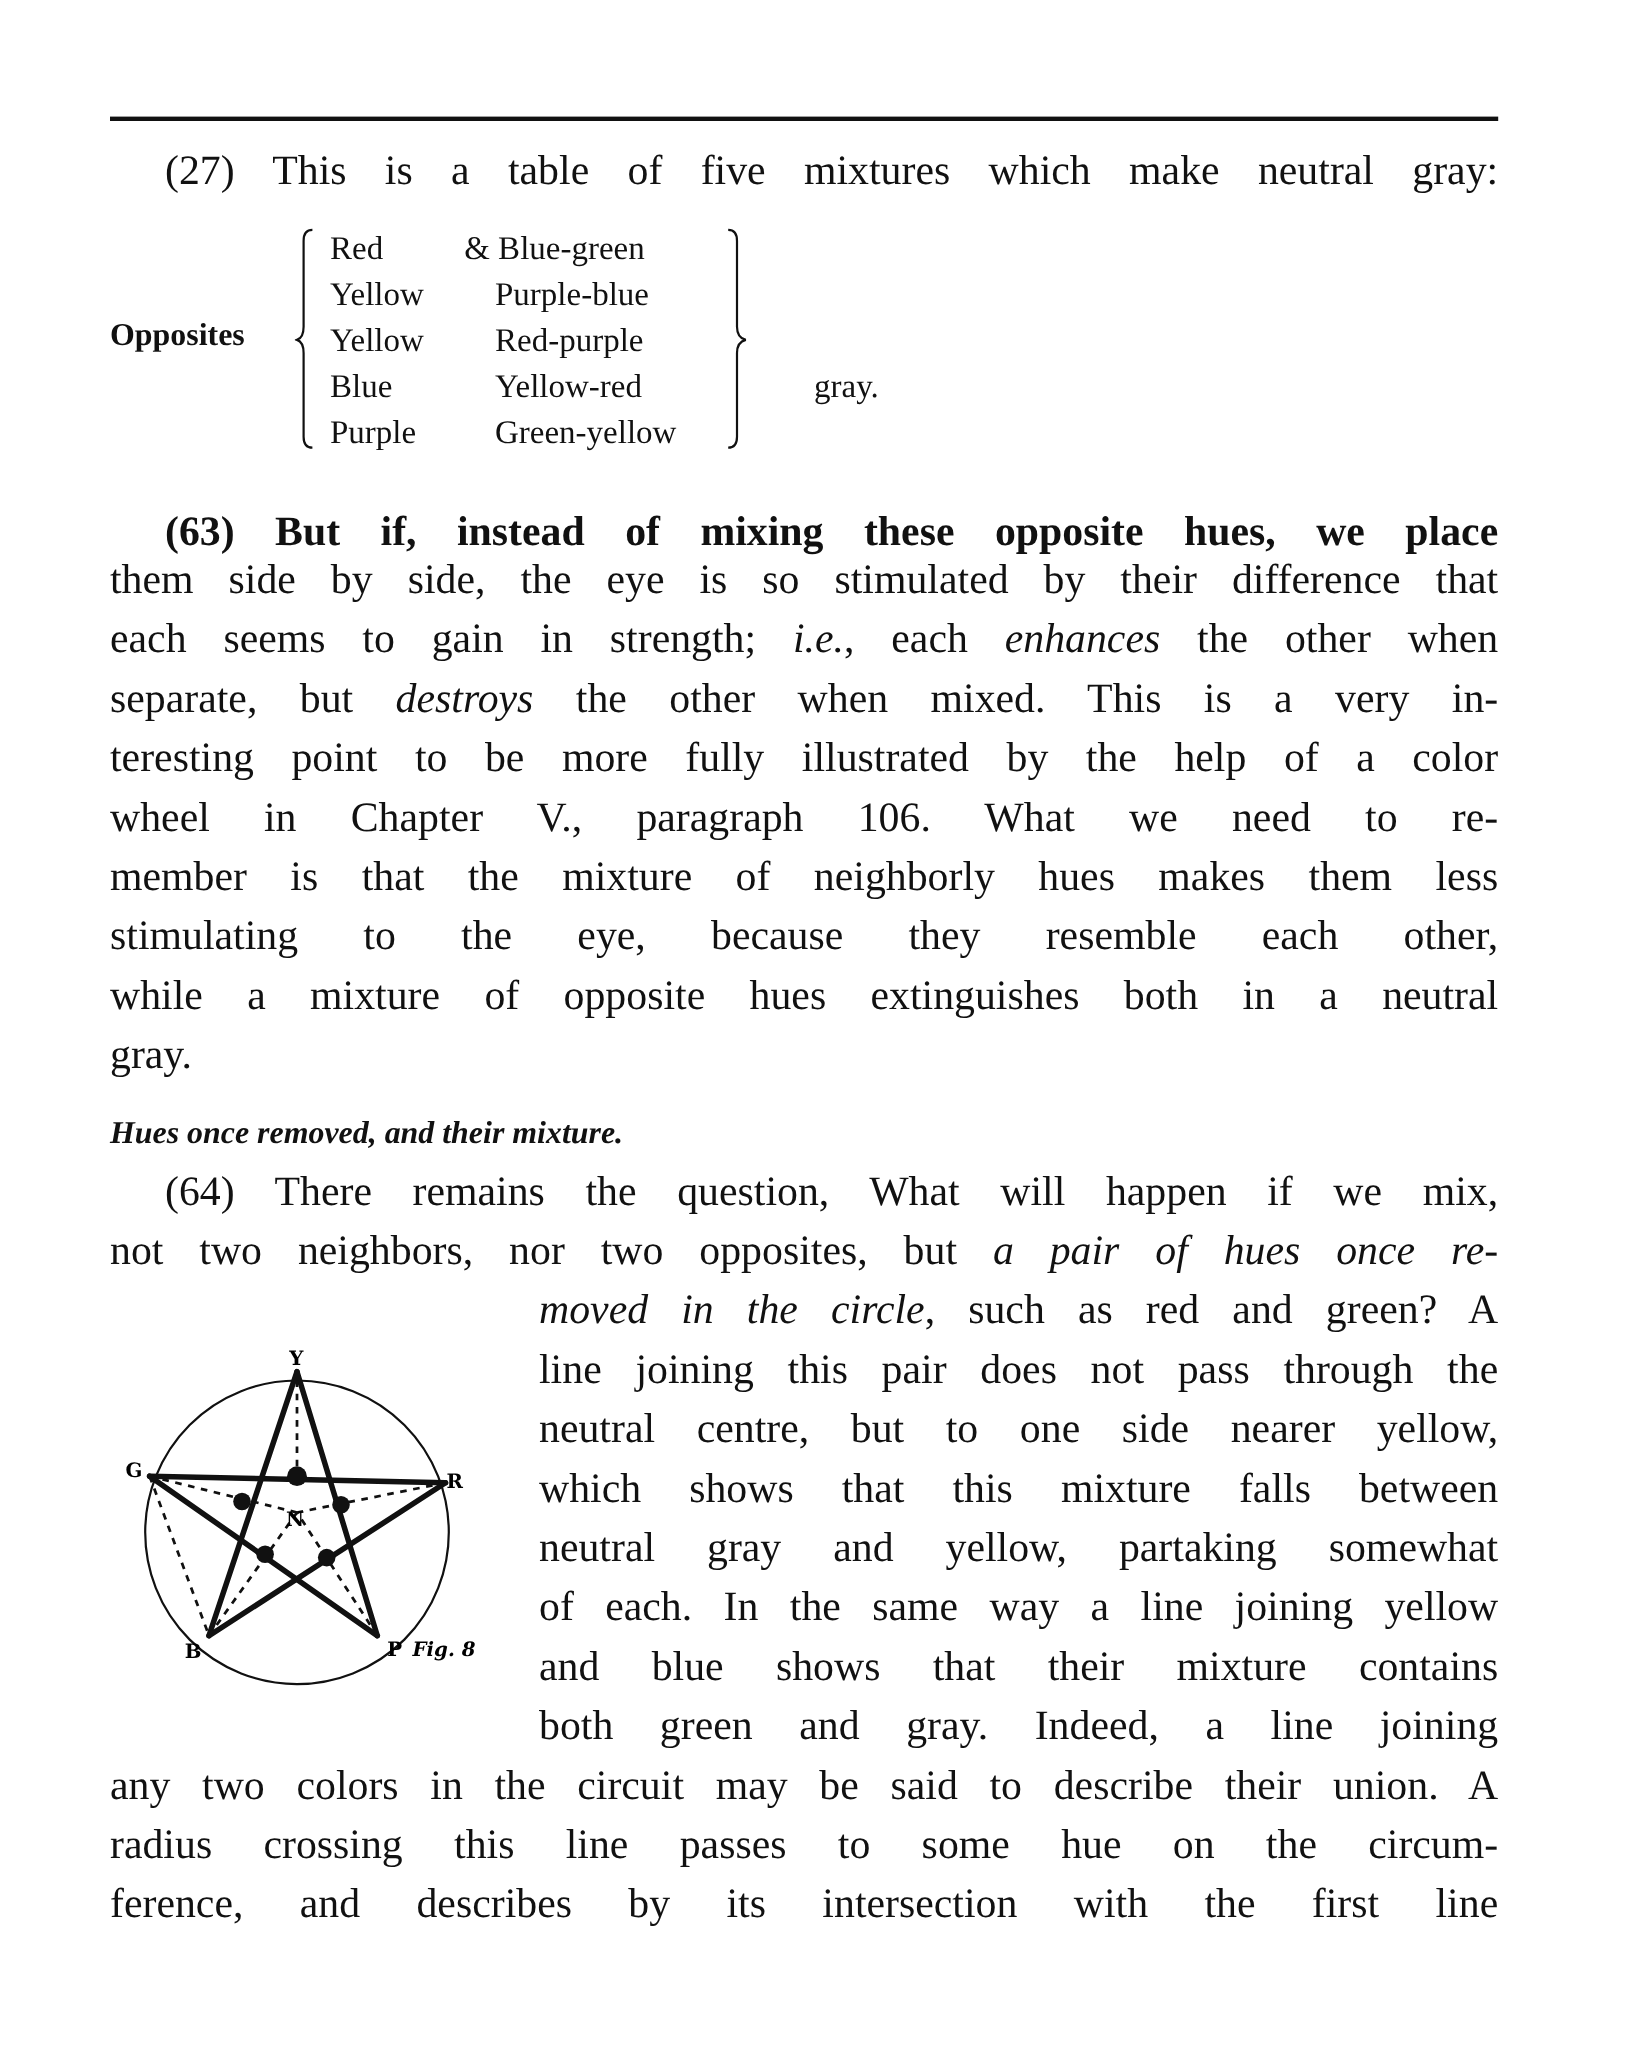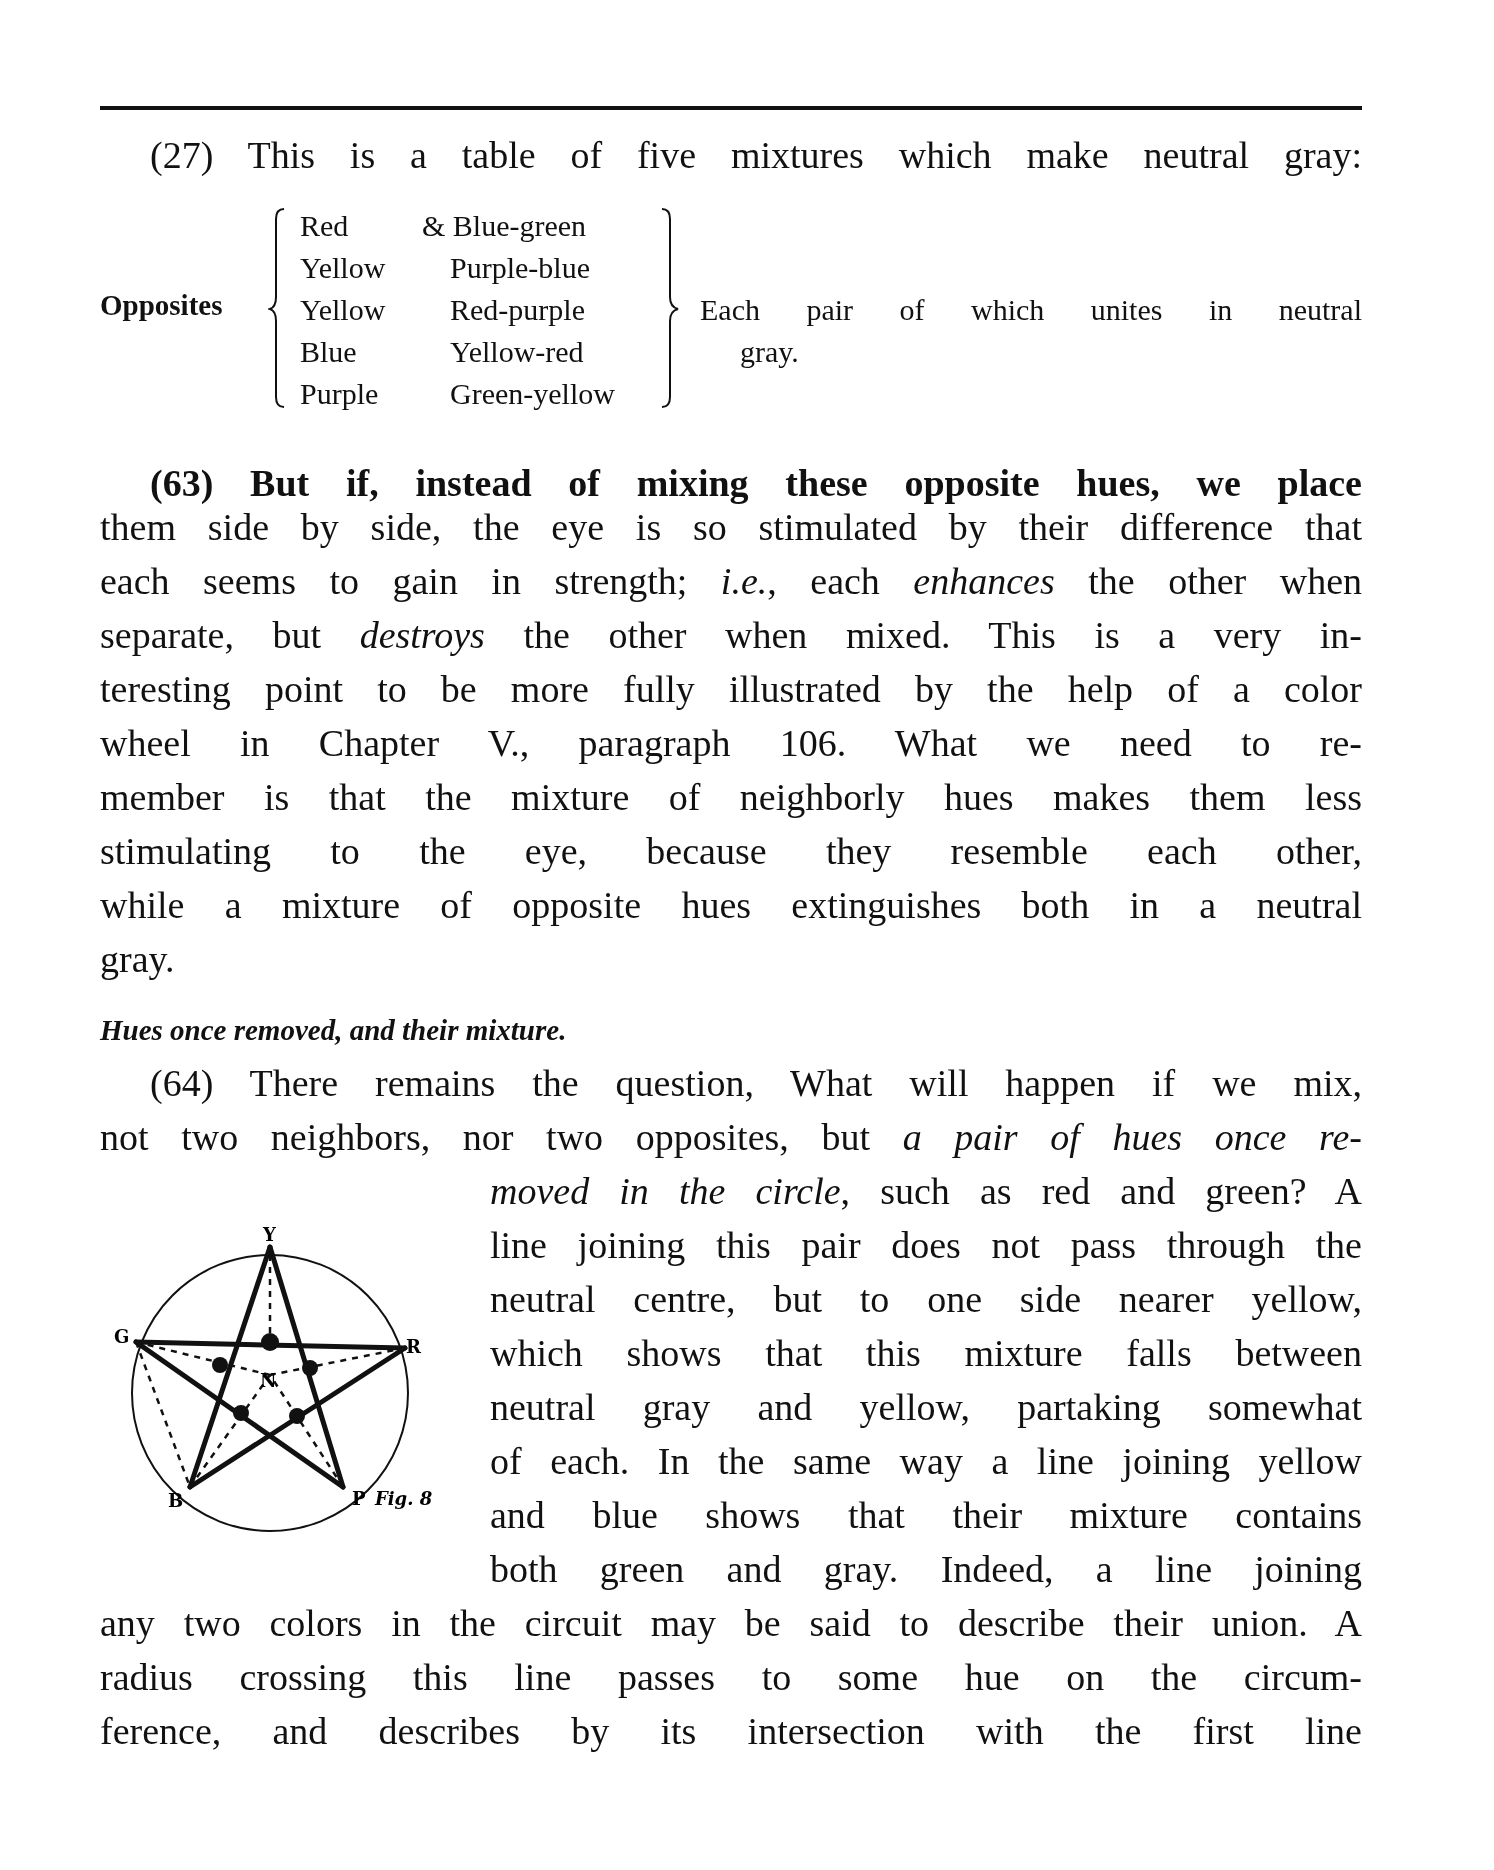--- a/index.html
+++ b/index.html
@@ -59,21 +59,20 @@
           <span class="c2">Yellow-red</span>
         </div>
         <div class="row" style="top: 168px;">
           <span class="c1">Purple</span>
           <span class="c2">Green-yellow</span>
         </div>
       </div>
     <svg class="brace-r" width="24" height="205" viewBox="0 0 24 205" style="left:560px;top:0;position:absolute;width:24px;height:205px;">
       <path d="M2 4 Q10 4 10 14 L10 92 Q10 102 18 104 Q10 106 10 116 L10 192 Q10 202 2 202" fill="none" stroke="#111" stroke-width="2"></path>
     </svg>
-    <span class="note">Each pair of which unites in neutral</span>
     <span class="note2">gray.</span>
   </div>
 
   <div id="para63">
       <div class="line indent" style="top: 456px; font-weight: bold;">(63) But if, instead of mixing these opposite hues, we place</div>
       <div class="line " style="top: 500px;">them side by side, the eye is so stimulated by their difference that</div>
       <div class="line " style="top: 554px;">each seems to gain in strength; <i>i.e.</i>, each <i>enhances</i> the other when</div>
       <div class="line " style="top: 608px;">separate, but <i>destroys</i> the other when mixed.  This is a very in-</div>
       <div class="line " style="top: 662px;">teresting point to be more fully illustrated by the help of a color</div>
       <div class="line " style="top: 716px;">wheel in Chapter V., paragraph 106.  What we need to re-</div>

